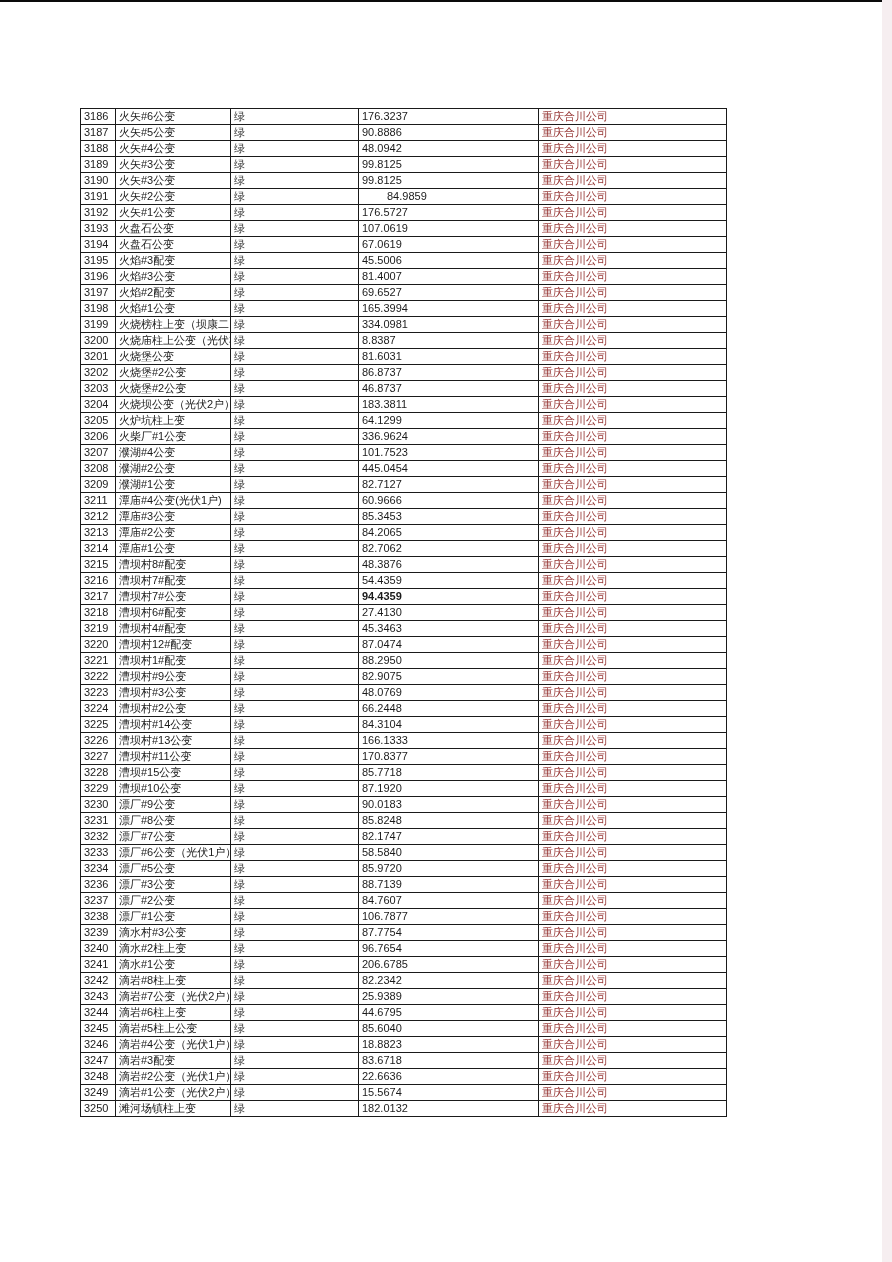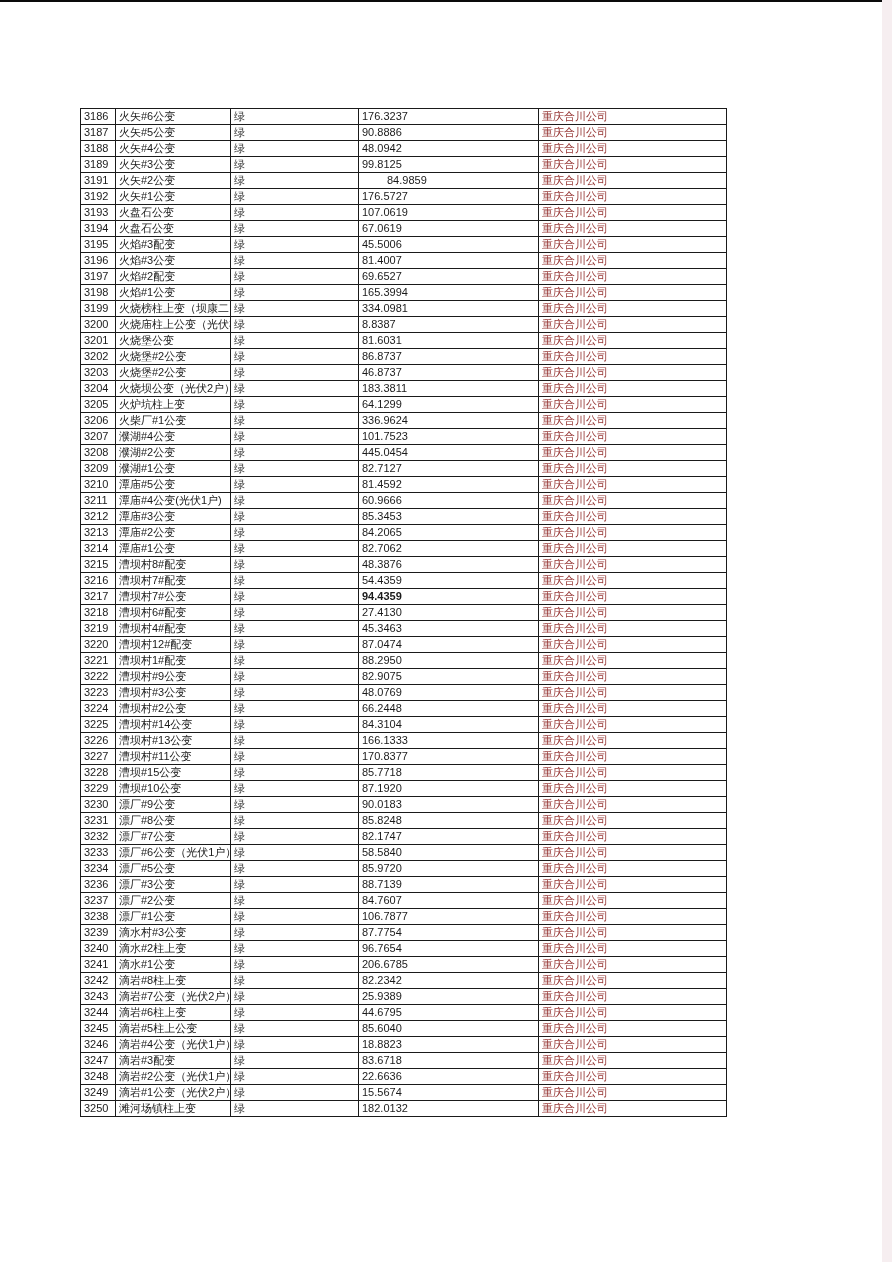--- a/index.html
+++ b/index.html
@@ -95,20 +95,27 @@
           <td class="c-company" style="color: rgb(150, 54, 52); border-color: rgb(26, 26, 26);">重庆合川公司</td>
         </tr>
         <tr>
           <td class="c-id" style="border-color: rgb(26, 26, 26);">3189</td>
           <td class="c-name" style="border-color: rgb(26, 26, 26);">火矢#3公变</td>
           <td class="c-status" style="color: rgb(51, 51, 51); border-color: rgb(26, 26, 26);">绿</td>
           <td class="c-value" style="border-color: rgb(26, 26, 26);">99.8125</td>
           <td class="c-company" style="color: rgb(150, 54, 52); border-color: rgb(26, 26, 26);">重庆合川公司</td>
         </tr>
         <tr>
+          <td class="c-id" style="border-color: rgb(26, 26, 26);">3190</td>
+          <td class="c-name" style="border-color: rgb(26, 26, 26);">火矢#3公变</td>
+          <td class="c-status" style="color: rgb(51, 51, 51); border-color: rgb(26, 26, 26);">绿</td>
+          <td class="c-value" style="border-color: rgb(26, 26, 26);">99.8125</td>
+          <td class="c-company" style="color: rgb(150, 54, 52); border-color: rgb(26, 26, 26);">重庆合川公司</td>
+        </tr>
+        <tr>
           <td class="c-id" style="border-color: rgb(26, 26, 26);">3191</td>
           <td class="c-name" style="border-color: rgb(26, 26, 26);">火矢#2公变</td>
           <td class="c-status" style="color: rgb(51, 51, 51); border-color: rgb(26, 26, 26);">绿</td>
           <td class="c-value" style="border-color: rgb(26, 26, 26); padding-left: 28px;">84.9859</td>
           <td class="c-company" style="color: rgb(150, 54, 52); border-color: rgb(26, 26, 26);">重庆合川公司</td>
         </tr>
         <tr>
           <td class="c-id" style="border-color: rgb(26, 26, 26);">3192</td>
           <td class="c-name" style="border-color: rgb(26, 26, 26);">火矢#1公变</td>
           <td class="c-status" style="color: rgb(51, 51, 51); border-color: rgb(26, 26, 26);">绿</td>
@@ -225,27 +232,20 @@
           <td class="c-name" style="border-color: rgb(26, 26, 26);">濮湖#2公变</td>
           <td class="c-status" style="color: rgb(51, 51, 51); border-color: rgb(26, 26, 26);">绿</td>
           <td class="c-value" style="border-color: rgb(26, 26, 26);">445.0454</td>
           <td class="c-company" style="color: rgb(150, 54, 52); border-color: rgb(26, 26, 26);">重庆合川公司</td>
         </tr>
         <tr>
           <td class="c-id" style="border-color: rgb(26, 26, 26);">3209</td>
           <td class="c-name" style="border-color: rgb(26, 26, 26);">濮湖#1公变</td>
           <td class="c-status" style="color: rgb(51, 51, 51); border-color: rgb(26, 26, 26);">绿</td>
           <td class="c-value" style="border-color: rgb(26, 26, 26);">82.7127</td>
-          <td class="c-company" style="color: rgb(150, 54, 52); border-color: rgb(26, 26, 26);">重庆合川公司</td>
-        </tr>
-        <tr>
-          <td class="c-id" style="border-color: rgb(26, 26, 26);">3210</td>
-          <td class="c-name" style="border-color: rgb(26, 26, 26);">潭庙#5公变</td>
-          <td class="c-status" style="color: rgb(51, 51, 51); border-color: rgb(26, 26, 26);">绿</td>
-          <td class="c-value" style="border-color: rgb(26, 26, 26);">81.4592</td>
           <td class="c-company" style="color: rgb(150, 54, 52); border-color: rgb(26, 26, 26);">重庆合川公司</td>
         </tr>
         <tr>
           <td class="c-id" style="border-color: rgb(26, 26, 26);">3211</td>
           <td class="c-name" style="border-color: rgb(26, 26, 26);">潭庙#4公变(光伏1户)</td>
           <td class="c-status" style="color: rgb(51, 51, 51); border-color: rgb(26, 26, 26);">绿</td>
           <td class="c-value" style="border-color: rgb(26, 26, 26);">60.9666</td>
           <td class="c-company" style="color: rgb(150, 54, 52); border-color: rgb(26, 26, 26);">重庆合川公司</td>
         </tr>
         <tr>

